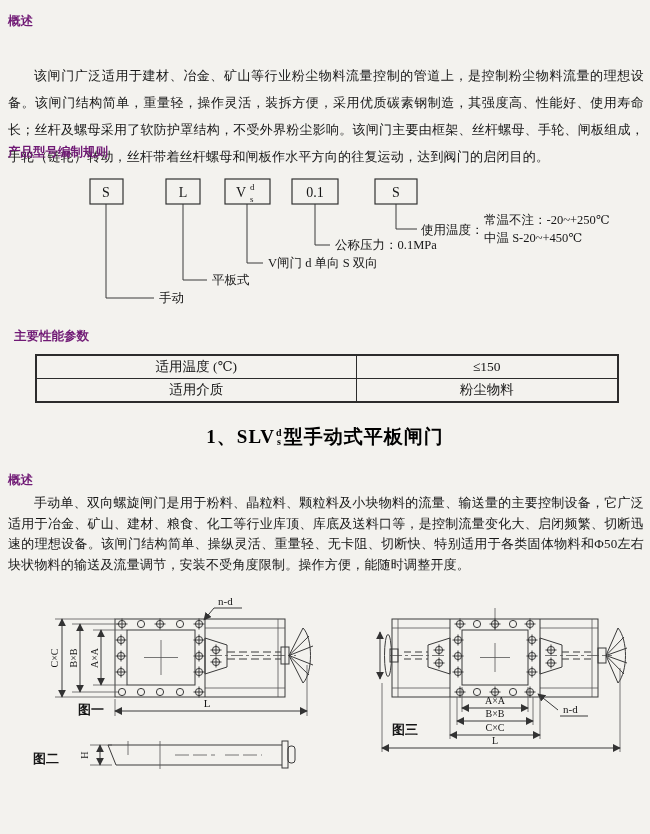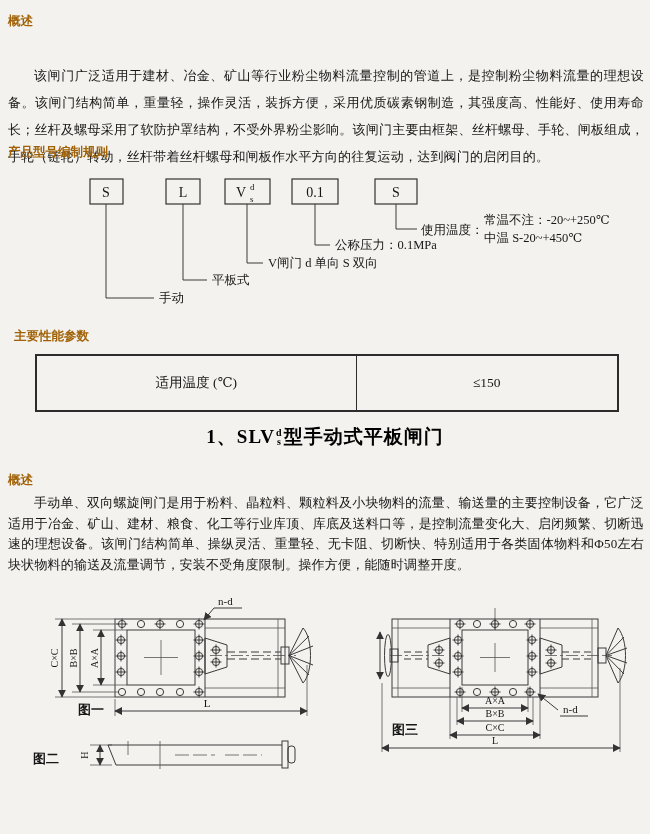--- a/index.html
+++ b/index.html
@@ -2,28 +2,28 @@
 <html><head>
 <meta charset="utf-8">
 <style>
   html,body{margin:0;padding:0;}
   body{
     width:650px;height:834px;position:relative;overflow:hidden;
     background:#f3f2ee;color:#1c1c1c;
     font-family:"Liberation Serif","DejaVu Serif",serif;
   }
   .abs{position:absolute;}
-  .h{font-family:"Liberation Sans","DejaVu Sans",sans-serif;font-weight:bold;font-size:12.5px;color:#a16207;}
+  .h{font-family:"Liberation Sans","DejaVu Sans",sans-serif;font-weight:bold;font-size:12.5px;color:#701a75;}
   .para{font-size:13px;text-align:justify;text-indent:2em;color:#161616;letter-spacing:.2px;margin-top:29px;}
   .p1{line-height:27px;}
   .p2{line-height:20.5px;}
   table.perf{border-collapse:collapse;width:582px;table-layout:fixed;}
   table.perf td{
     border:1px solid #2c2c2c;height:22px;text-align:center;vertical-align:middle;
-    font-size:13.5px;color:#161616;padding:16px;
+    font-size:13.5px;color:#161616;padding:0;
   }
   table.perf{border:2px solid #2c2c2c;}
   .title{
     width:650px;text-align:center;font-size:19px;font-weight:bold;color:#000000;
     letter-spacing:1px;font-family:"Liberation Serif","DejaVu Serif",serif;
   }
   .stack{display:inline-block;vertical-align:-2px;line-height:0;margin:0 1px;}
   .stack span{display:block;font-size:10px;line-height:9px;font-weight:bold;}
   svg text{fill:#161616;font-family:"Liberation Serif","DejaVu Serif",serif;}
   svg .ln{stroke:#3a3a3a;stroke-width:1;fill:none;}
@@ -73,20 +73,24 @@
 <div class="abs h" style="left:14px;top:328px;text-align:right;">主要性能参数</div>
 <table class="perf abs" style="left:35px;top:354px;">
   <colgroup>
       <col style="width:320px">
       <col style="width:262px">
     </colgroup>
   <tbody>
       <tr>
     <td>适用温度 (℃)</td>
     <td>≤150</td>
+  </tr>
+  <tr>
+    <td>适用介质</td>
+    <td>粉尘物料</td>
   </tr>
 </tbody>
   </table>
 
 <div class="abs title" style="top:424px;left:0;">
   <span>1、SLV</span><span class="stack"><span>d</span><span>s</span></span><span>型手动式平板闸门</span>
 </div>
 
 <div class="abs h" style="left:8px;top:472px;">概述</div>
 <div class="abs para p2" style="left:8px;top:464px;width:636px;">手动单、双向螺旋闸门是用于粉料、晶粒料、颗粒料及小块物料的流量、输送量的主要控制设备，它广泛适用于冶金、矿山、建材、粮食、化工等行业库顶、库底及送料口等，是控制流量变化大、启闭频繁、切断迅速的理想设备。该闸门结构简单、操纵灵活、重量轻、无卡阻、切断快、特别适用于各类固体物料和Φ50左右块状物料的输送及流量调节，安装不受角度限制。操作方便，能随时调整开度。</div>

